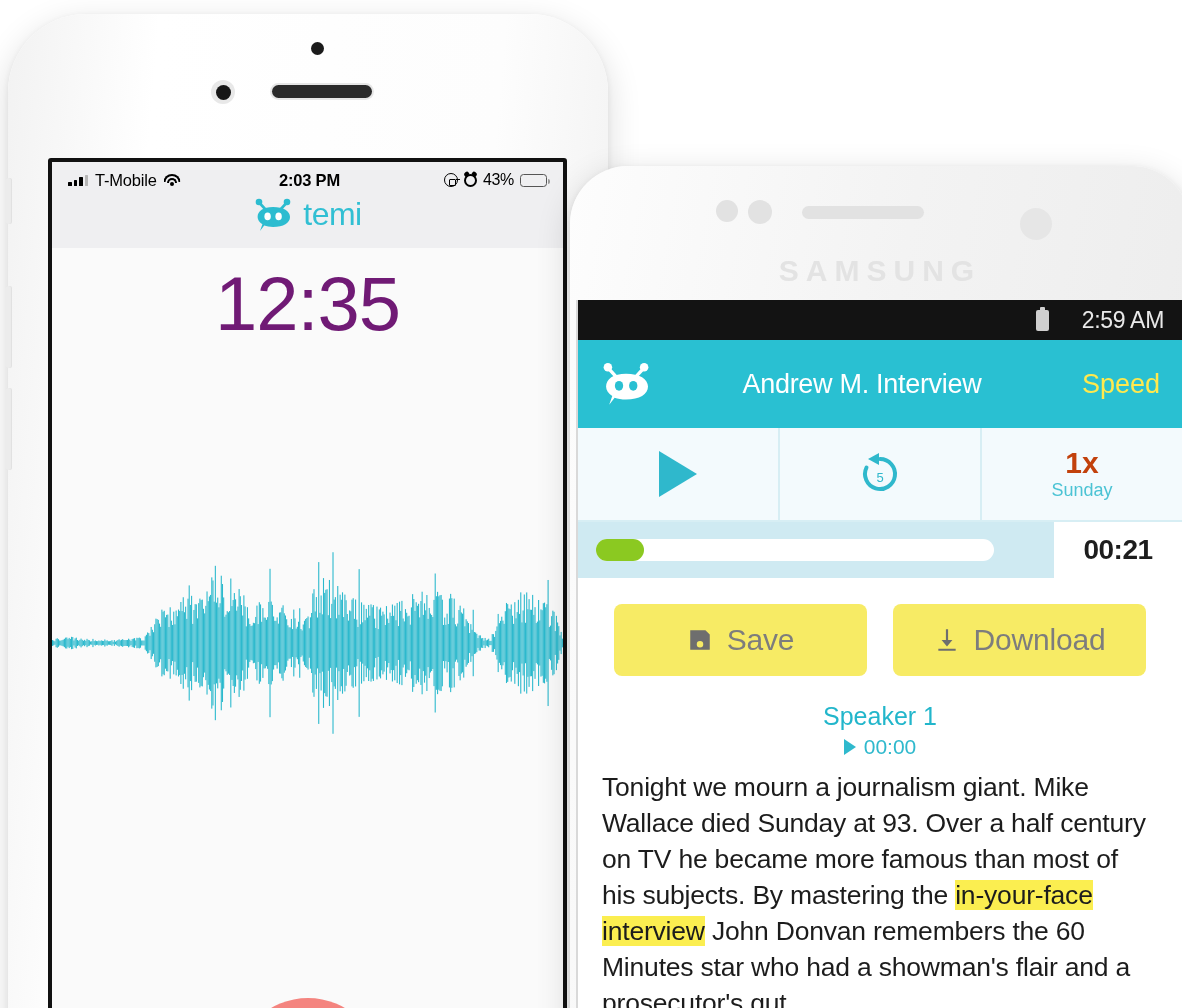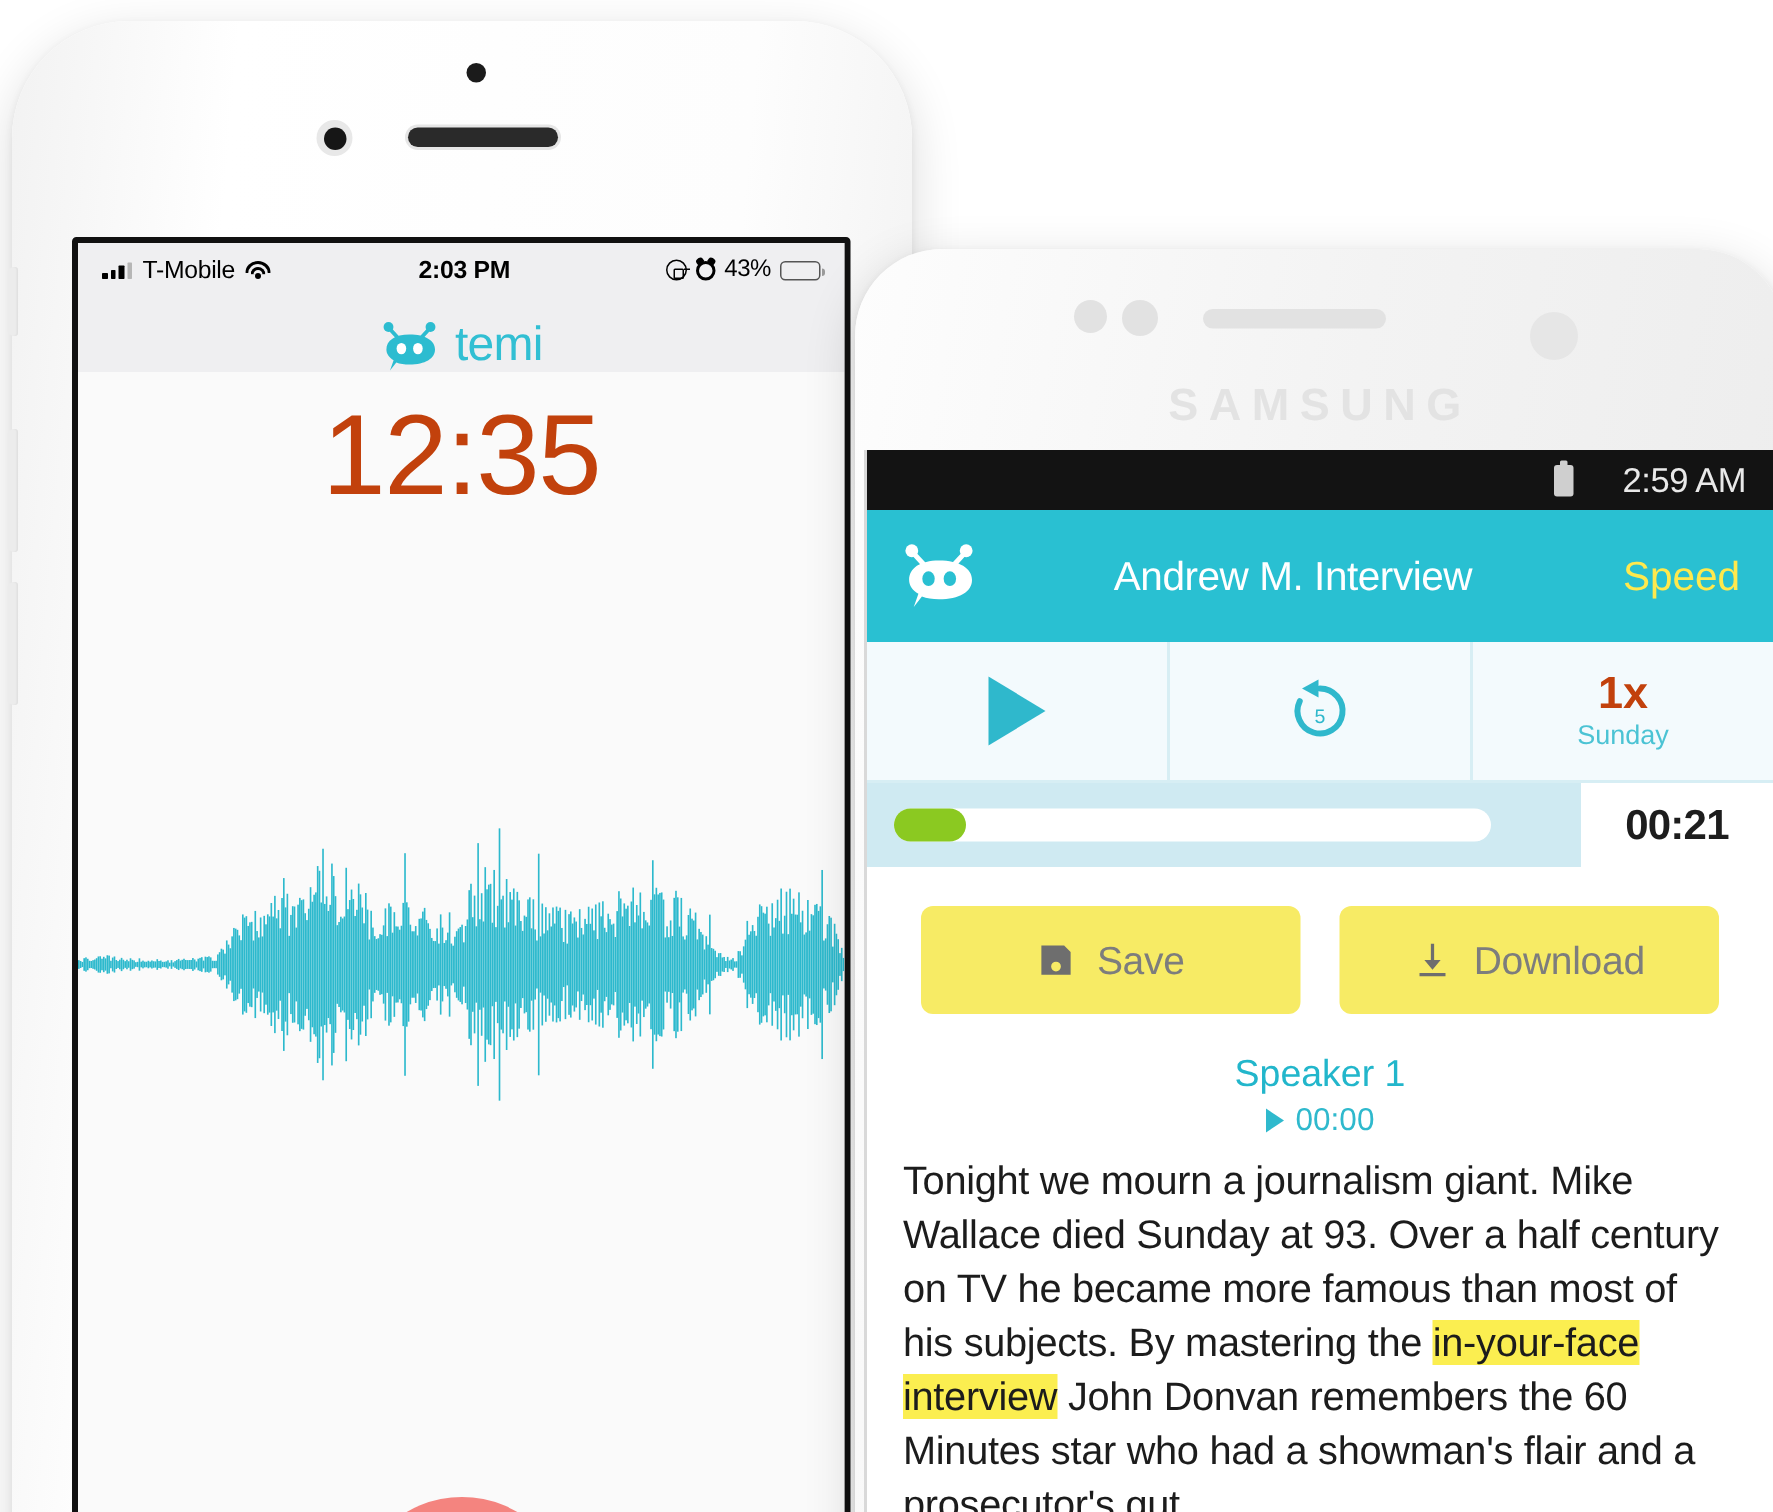--- a/index.html
+++ b/index.html
@@ -76,27 +76,27 @@
   .alarm-ico::before{left:-2px;transform:rotate(-35deg);}
   .alarm-ico::after{right:-2px;transform:rotate(35deg);}
   .batt-pct { font-size:16px; font-weight:500; letter-spacing:-.3px; }
   .batt { width:27px;height:13px;border:1.6px solid #555;border-radius:3.5px;
      padding:1.4px; position:relative; }
   .batt-fill { height:100%; width:43%; background:#000; border-radius:1px; }
   .batt::after{content:"";position:absolute;right:-4px;top:4px;width:2px;height:5px;
      background:#9a9a9a;border-radius:0 2px 2px 0;}
 
   
-  #ip-brand { height:50px; background:#efeff1; display:flex; align-items:flex-end;
+  #ip-brand { height:50px; background:#efeff1; display:flex; align-items:flex-start;
      justify-content:center; gap:10px; }
   .temi-word { font-size:32px; color:#31bfd3; font-weight:400; letter-spacing:-.5px;
      line-height:1; padding-bottom:3px;}
 
   #ip-body { height:820px; background:#fafafa; position:relative; }
-  #ip-timer { text-align:center; font-size:76px; color:#c2410c; font-weight:400;
+  #ip-timer { text-align:center; font-size:76px; color:#701a75; font-weight:400;
      letter-spacing:-1px; padding-top:18px; line-height:1; }
 
   #wave-wrap { position:absolute; left:0; top:300px; width:100%; height:190px; }
   #wave-wrap svg { display:block; width:100%; height:190px; }
 
   #ip-rec-btn { position:absolute; left:50%; transform:translateX(-50%); top:750px;
      width:146px; height:146px; border-radius:50%; background:#f4847f; }
 
   
   #samsung {
@@ -145,21 +145,21 @@
   .pg-track { height:22px; background:#fff; border-radius:11px; position:relative; }
   .pg-fill { position:absolute; left:0; top:0; height:100%; width:12%;
      background:#8bc921; border-radius:11px; }
   .pg-time { width:128px; height:56px; background:#fff; display:flex; align-items:center;
      justify-content:center; font-size:28px; font-weight:bold; color:#1d1d1d;
      letter-spacing:-.5px;margin-left:42px; }
 
   #sm-actions { display:flex; gap:26px; padding:26px 36px 16px; }
   .act-btn { flex:1; height:72px; background:#f7eb65; border-radius:8px;
      display:flex; align-items:center; justify-content:center; gap:14px;
-     font-size:26px; color:#7d7d7d; letter-spacing:-.2px; }
+     font-size:30px; color:#7d7d7d; letter-spacing:-.2px; }
   .act-ico { width:26px; height:26px; fill:#6e6e6e; }
 
   #sm-transcript { padding:10px 24px 0; }
   .spk-name { text-align:center; font-size:25px; color:#22b6cb; }
   .spk-time { text-align:center; font-size:21px; color:#2fb9cd; margin-top:4px;
      display:flex; align-items:center; justify-content:center; gap:8px; }
   .spk-tri { width:0;height:0;border-left:12px solid #2fb9cd;
      border-top:8px solid transparent; border-bottom:8px solid transparent; }
   .tr-text { font-size:26.5px; line-height:1.36; color:#1c1c1c; margin-top:10px;
      letter-spacing:-.2px; }

